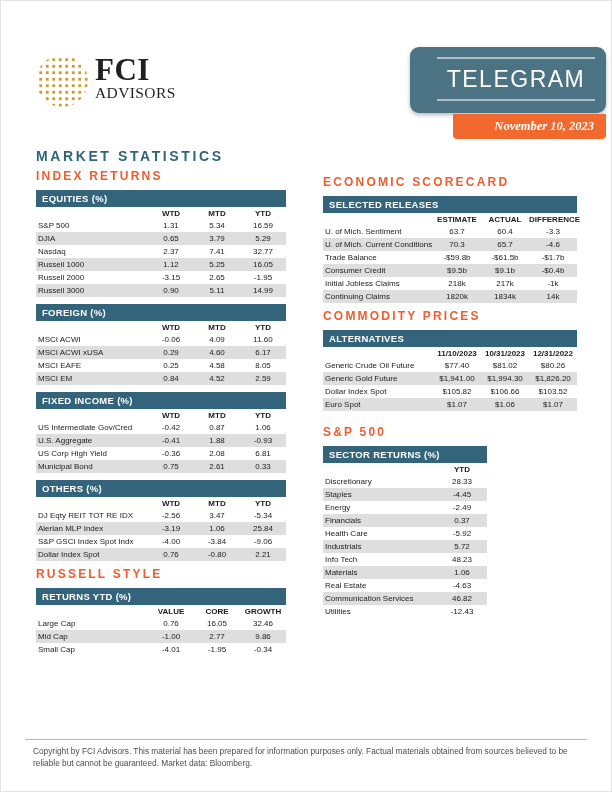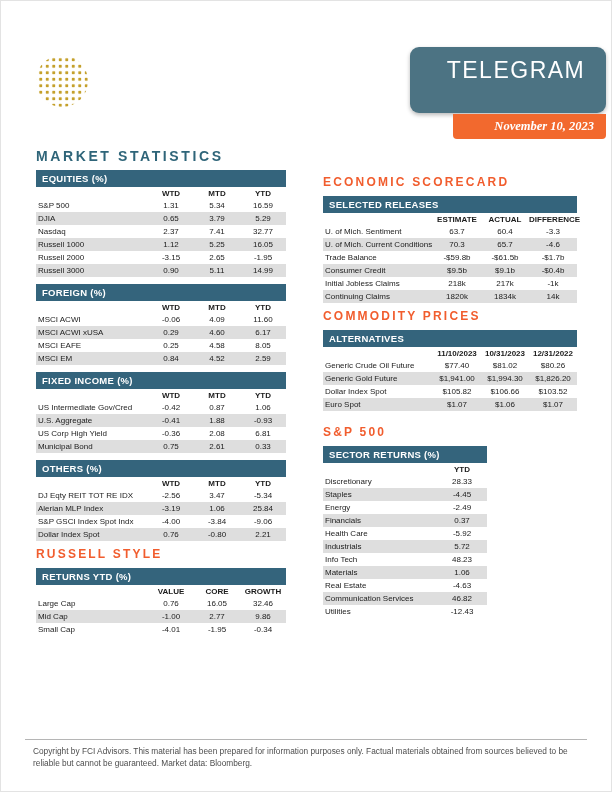--- a/index.html
+++ b/index.html
@@ -11,21 +11,21 @@
   .globe{width:52px;height:52px;border-radius:50%;
          background-image:radial-gradient(circle,#C4A02A 1.5px,transparent 1.9px);
          background-size:6.5px 6.5px;background-position:1.5px 1.5px;}
   .logo-text{margin-left:7px;color:#231f20;font-family:"Liberation Serif",serif;}
   .logo-fci{font-size:31px;line-height:29px;font-weight:bold;letter-spacing:.5px;}
   .logo-adv{font-size:15.5px;line-height:17px;letter-spacing:.4px;}
 
   .telegram-box{position:absolute;left:410px;top:47px;width:196px;height:66px;
                 background:#4C7383;border-radius:9px;box-shadow:0 2px 4px rgba(0,0,0,.28);}
   .telegram-inner{position:absolute;left:27px;right:11px;top:10px;bottom:12px;
-                  display:flex;flex-direction:row;justify-content:space-between;}
+                  display:flex;flex-direction:column;justify-content:space-between;}
   .tg-line{height:2px;background:#AEBFC7;}
   .tg-text{color:#fff;font-size:23px;letter-spacing:1.5px;text-align:center;line-height:26px;}
 
   .date-box{position:absolute;left:453px;top:114px;width:153px;height:25px;background:#F2692E;
             border-radius:0 0 4px 4px;color:#fff;font-family:"Liberation Serif",serif;
             font-style:italic;font-weight:bold;font-size:12.5px;line-height:24px;
             text-align:right;padding-right:12px;box-sizing:border-box;}
 
   .page-title{position:absolute;left:36px;top:148px;font-size:14px;font-weight:bold;
               letter-spacing:2.6px;color:#2F6579;}
@@ -60,36 +60,41 @@
   .footer{position:absolute;left:33px;top:745px;width:549px;font-size:8.3px;line-height:1.45;
           color:#4d4d4d;}
 </style>
 </head>
 <body>
 
 <div class="page">
 
   <div class="logo">
     <div class="globe"></div>
+    <div class="logo-text">
+      <div class="logo-fci">FCI</div>
+      <div class="logo-adv">ADVISORS</div>
+    </div>
   </div>
 
   <div class="telegram-box">
     <div class="telegram-inner">
       <div class="tg-line"></div>
       <div class="tg-text">TELEGRAM</div>
       <div class="tg-line"></div>
     </div>
   </div>
 
   <div class="date-box">November 10, 2023</div>
 
   <div class="page-title">MARKET STATISTICS</div>
 
   <div class="col col-left" id="col-left">
       <div class="section">
+        <div class="heading">INDEX RETURNS</div>
         <div class="tbl">
           <div class="bar">EQUITIES (%)</div>
           <div class="row head">
             <div class="lbl"></div>
             <div class="num w46">WTD</div>
             <div class="num w46">MTD</div>
             <div class="num w46">YTD</div>
           </div>
           <div class="row">
             <div class="lbl">S&amp;P 500</div>

